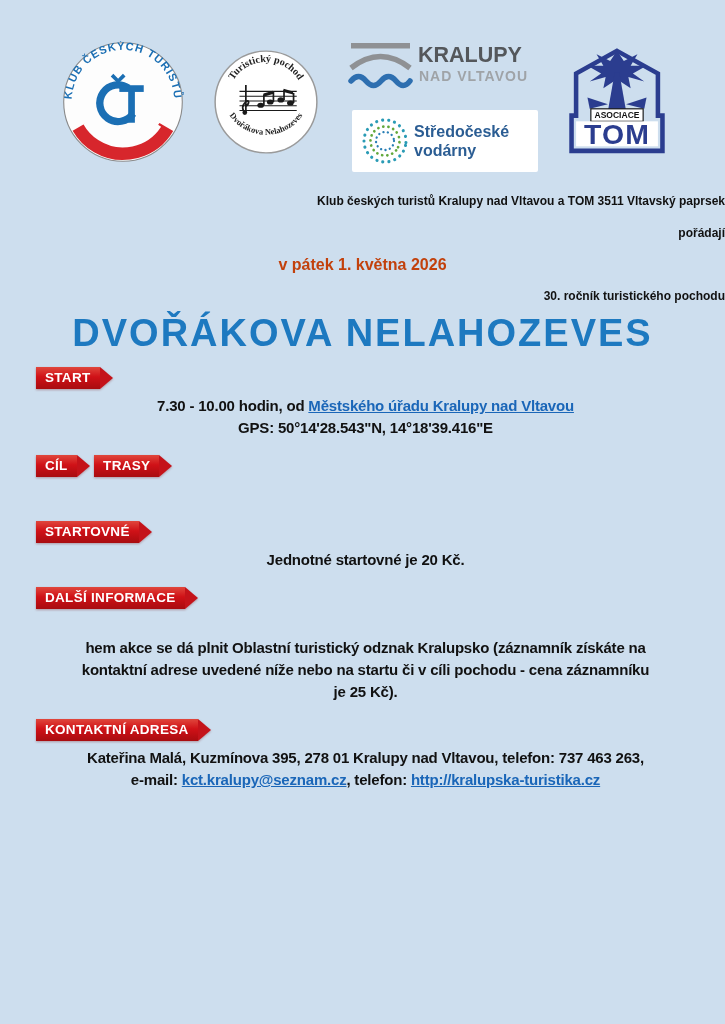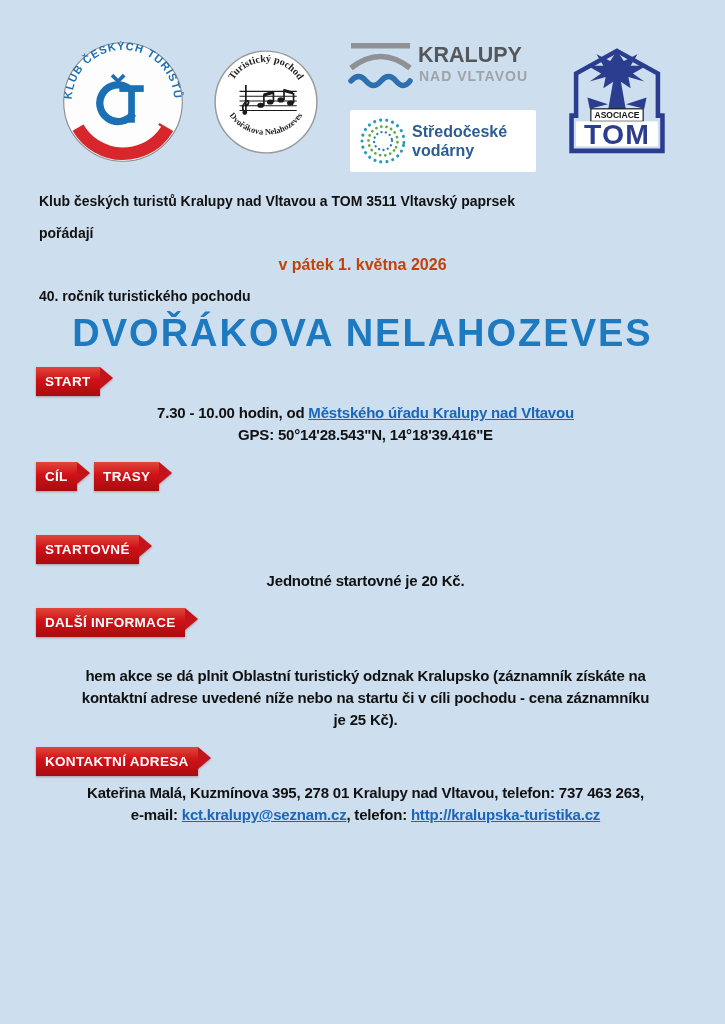--- a/index.html
+++ b/index.html
@@ -7,34 +7,34 @@
     width:725px;height:1024px;
     background:#cddeee;
     font-family:"Liberation Sans",sans-serif;
     font-weight:bold;color:#111;
     position:relative;overflow:hidden;
   }
   
   .logos{display:flex;align-items:center;justify-content:space-between;
          padding:38px 58px 0 62px;height:132px;}
   .logo{flex:0 0 auto;}
-  .logo-col{display:flex;flex-direction:column;gap:18px;align-items:center;}
+  .logo-col{display:flex;flex-direction:column;gap:18px;align-items:flex-end;}
   svg text{font-family:"Liberation Sans",sans-serif;}
   svg .serif{font-family:"Liberation Serif",serif;}
   
-  .org,.edition,.verb{text-align:left;font-size:14px;line-height:20px;padding-left:39px;}
+  .org,.edition,.verb{text-align:right;font-size:12px;line-height:20px;padding-left:39px;}
   .org{margin-top:21px;}
   .verb{margin-top:12px;}
   .date{text-align:center;font-size:16px;line-height:28px;color:#c2410c;margin-top:8px;}
   .edition{margin-top:7px;}
   .title{text-align:center;font-size:38px;line-height:48px;color:#1d79c0;
          letter-spacing:2px;margin:3px 0 0;}
   
   .content{padding:8px 30px 0 36px;}
-  .banner{display:inline-flex;align-items:stretch;height:29px;
+  .banner{display:inline-flex;align-items:stretch;height:22px;
           margin:16px 0 6px;filter:drop-shadow(0 1px 1px rgba(120,20,20,.35));}
   .banner.first{margin-top:2px;}
   .banner .lbl{display:flex;align-items:center;
           background:linear-gradient(180deg,#e0473c 0%,#d01117 45%,#a80c10 100%);
           color:#fff;font-size:13.5px;letter-spacing:.3px;padding:0 9px 1px 9px;}
   .banner .tip{width:0;height:0;
           border-top:11px solid transparent;border-bottom:11px solid transparent;
           border-left:13px solid #c4131a;}
   .para{font-size:15px;line-height:22px;letter-spacing:-0.2px;margin:0;text-align:center;}
   .para .line{white-space:nowrap;}
@@ -133,21 +133,21 @@
         <text x="44" y="64.5" font-size="7.5" font-weight="bold" fill="#111" text-anchor="middle">ASOCIACE</text>
         <rect x="8" y="67" width="72" height="22" fill="#ffffff"></rect>
         <text x="44" y="87" font-size="25" font-weight="bold" fill="#2b3d8f" text-anchor="middle" letter-spacing="1">TOM</text>
       </svg>
     </div>
   </div>
 
   <div class="org">Klub českých turistů Kralupy nad Vltavou a TOM 3511 Vltavský paprsek</div>
   <div class="verb">pořádají</div>
   <div class="date">v pátek 1. května 2026</div>
-  <div class="edition">40. ročník turistického pochodu</div>
+  <div class="edition">30. ročník turistického pochodu</div>
   <h1 class="title">DVOŘÁKOVA NELAHOZEVES</h1>
 
   <div class="content">
 
     
     <div class="banner first">
       <span class="lbl">START</span>
         <span class="tip"></span>
     </div>
     <p class="para">

